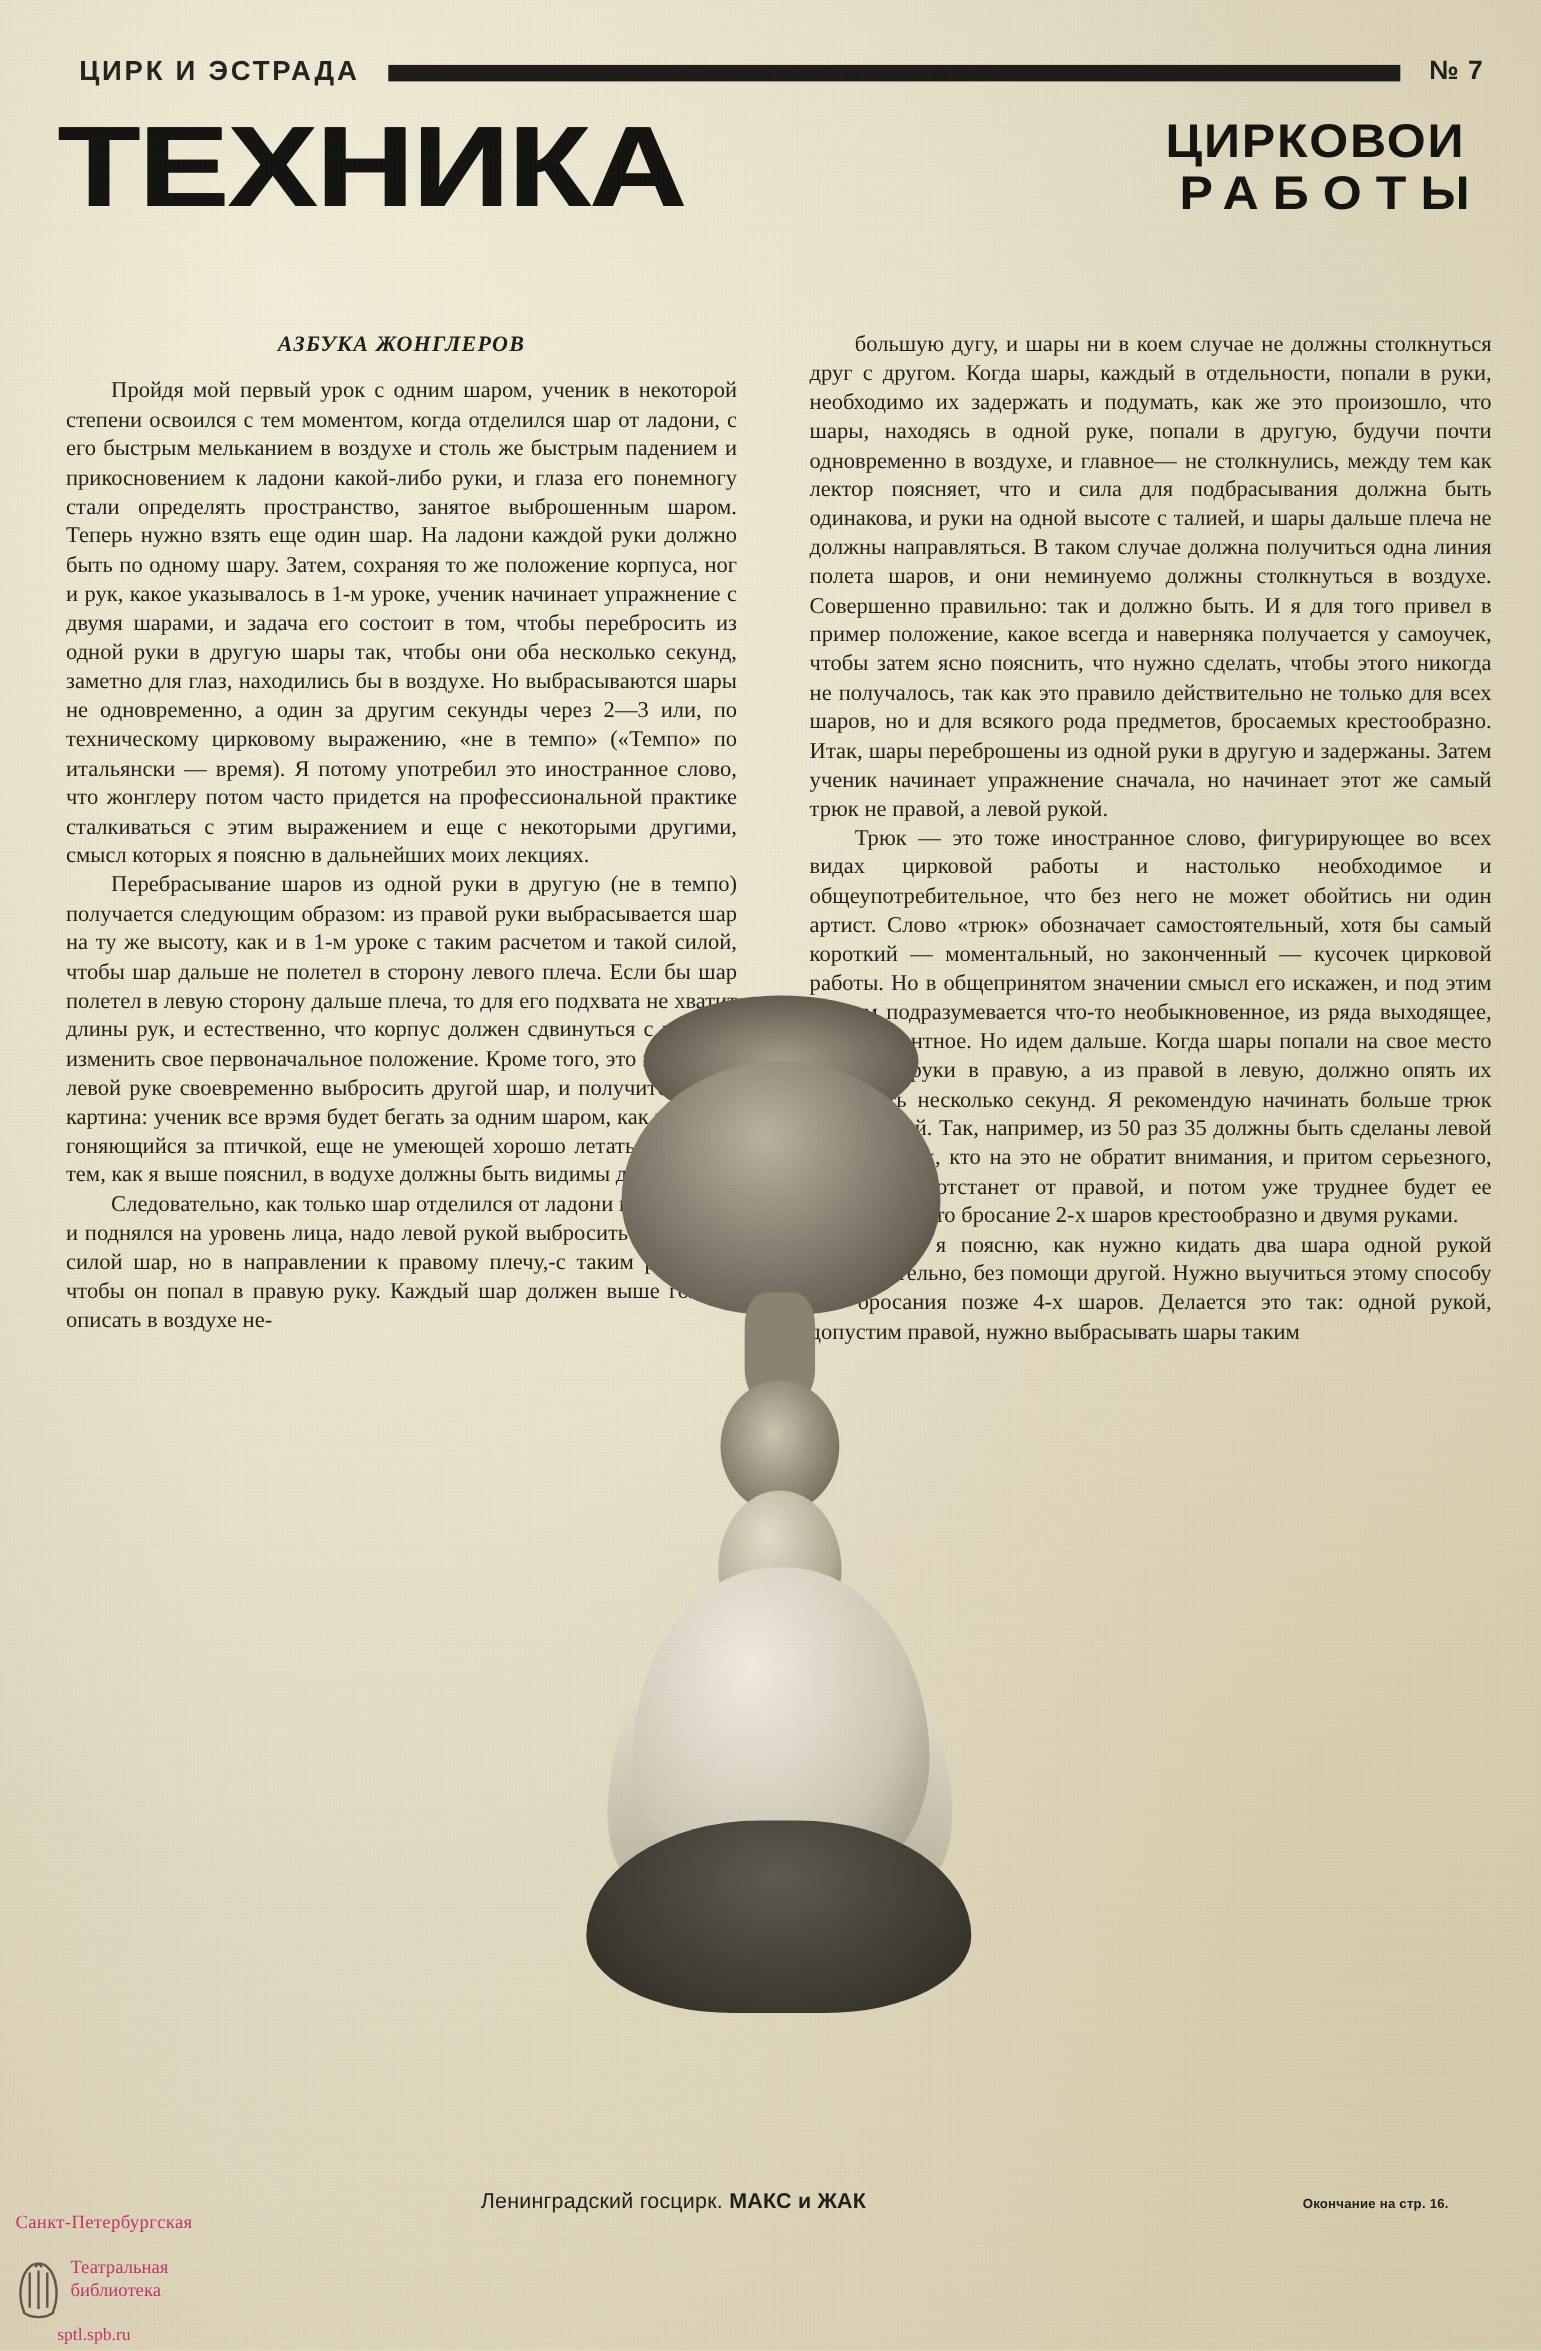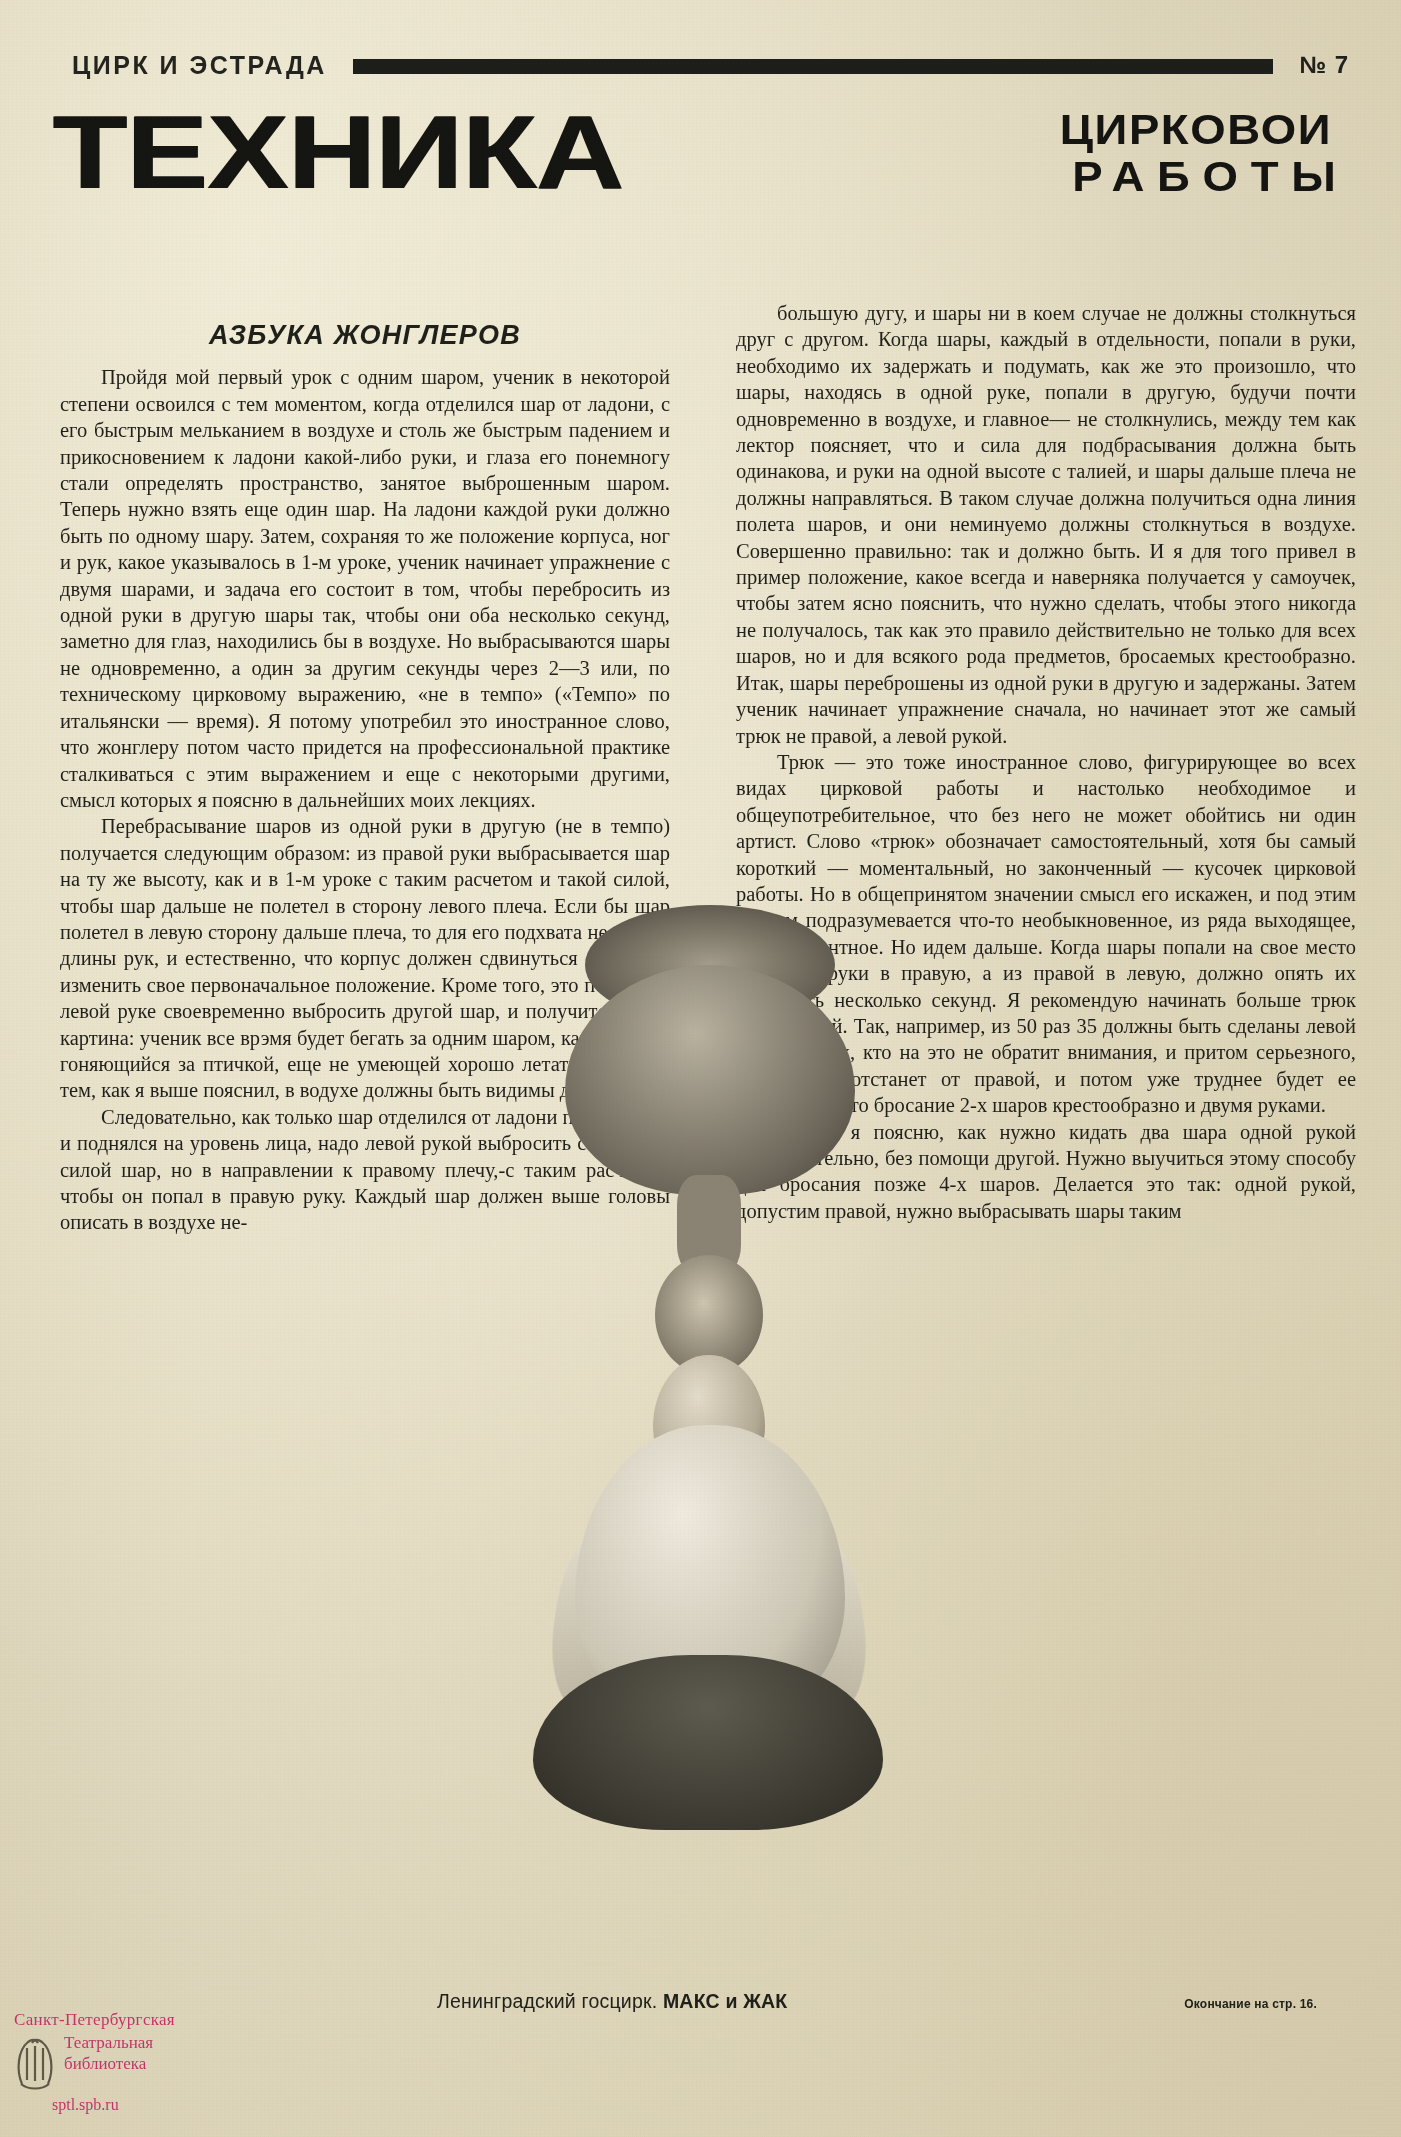--- a/index.html
+++ b/index.html
@@ -138,29 +138,28 @@
     top: 300px;
     width: 610px;
   }
   .col-right {
     left: 718px;
     top: 300px;
     width: 620px;
     margin-left: 18px;
   }
   .section-title {
-    font-family: Liberation Sans, sans-serif;
+    font-family: Liberation Serif, serif;
     font-weight: bold;
     font-style: italic;
-    font-size: 27px;
+    font-size: 20px;
     letter-spacing: 1.2px;
     text-align: center;
     margin-bottom: 16px;
     text-indent: 0;
-    margin-top: 22px;
   }
   .spacer-photo-left {
     float: right;
     width: 300px;
     height: 430px;
     shape-outside: content-box;
   }
 
   
   .photo-wrap {
@@ -290,21 +289,21 @@
     opacity: .85;
   }
   .wm-top {
     font-size: 17px;
     letter-spacing: .3px;
     white-space: nowrap;
   }
   .wm-row {
     display: flex;
     align-items: flex-start;
-    margin-top: 2px;
+    margin-top: 20px;
   }
   .wm-lyre {
     width: 42px;
     height: 60px;
     position: relative;
     margin-right: 8px;
     margin-top: 2px;
   }
   .wm-lyre svg { display: block; }
   .wm-lines {

